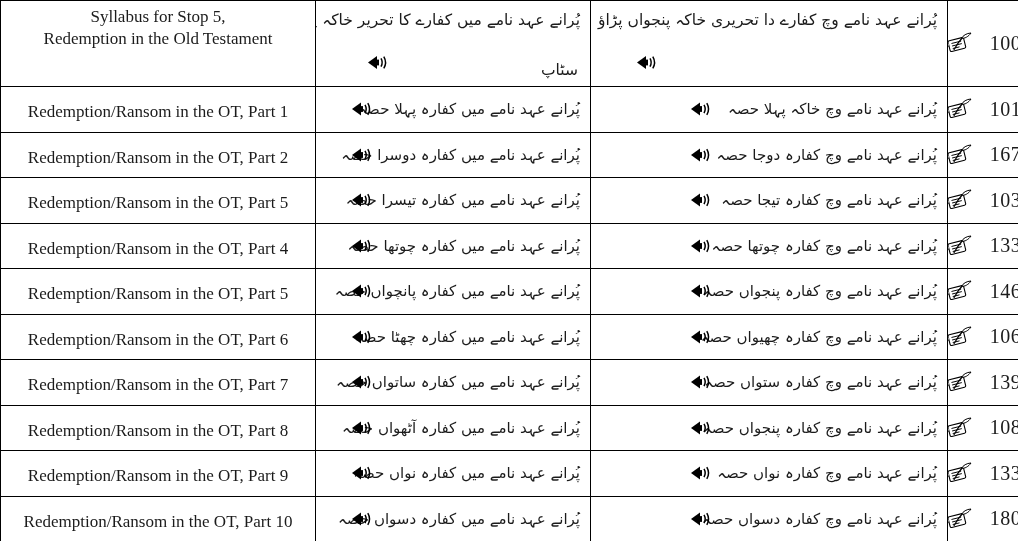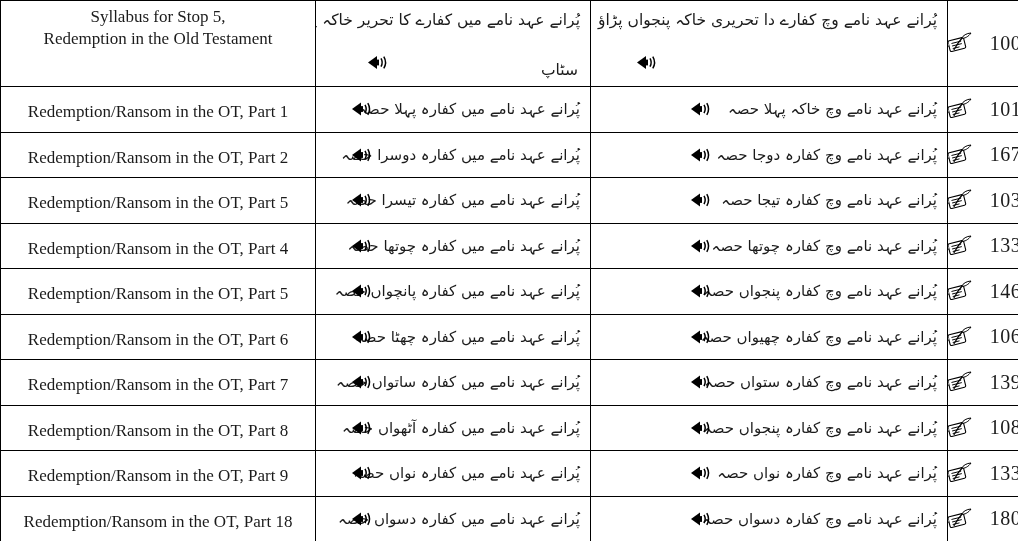--- a/index.html
+++ b/index.html
@@ -531,21 +531,21 @@
     <path d="M17.5 5.5 Q13.5 10 10 16 l-1.2 1.8" fill="none" stroke="#000" stroke-width="1.2"></path>
   </svg>
 </span>
         <span class="no-text">133</span>
       </div>
     </td>
   </tr>
 
   <tr>
     <td class="c-en">
-      <div>Redemption/Ransom in the OT, Part 18</div>
+      <div>Redemption/Ransom in the OT, Part 10</div>
     </td>
     <td class="c-ur" dir="rtl" lang="ur">
       <span class="ur-text">پُرانے عہد نامے میں کفارہ دسواں حصہ</span>
       <span class="spk spk-slot">
   <svg width="21" height="15" viewBox="0 0 21 15">
     <polygon points="0,7.5 9,1 9,14" fill="#000"></polygon>
     <rect x="9" y="4.6" width="2" height="5.8" fill="#000"></rect>
     <path d="M13 3.4 Q15.4 7.5 13 11.6" fill="none" stroke="#000" stroke-width="1.5"></path>
     <path d="M15.8 1.6 Q19.3 7.5 15.8 13.4" fill="none" stroke="#000" stroke-width="1.5"></path>
   </svg>

